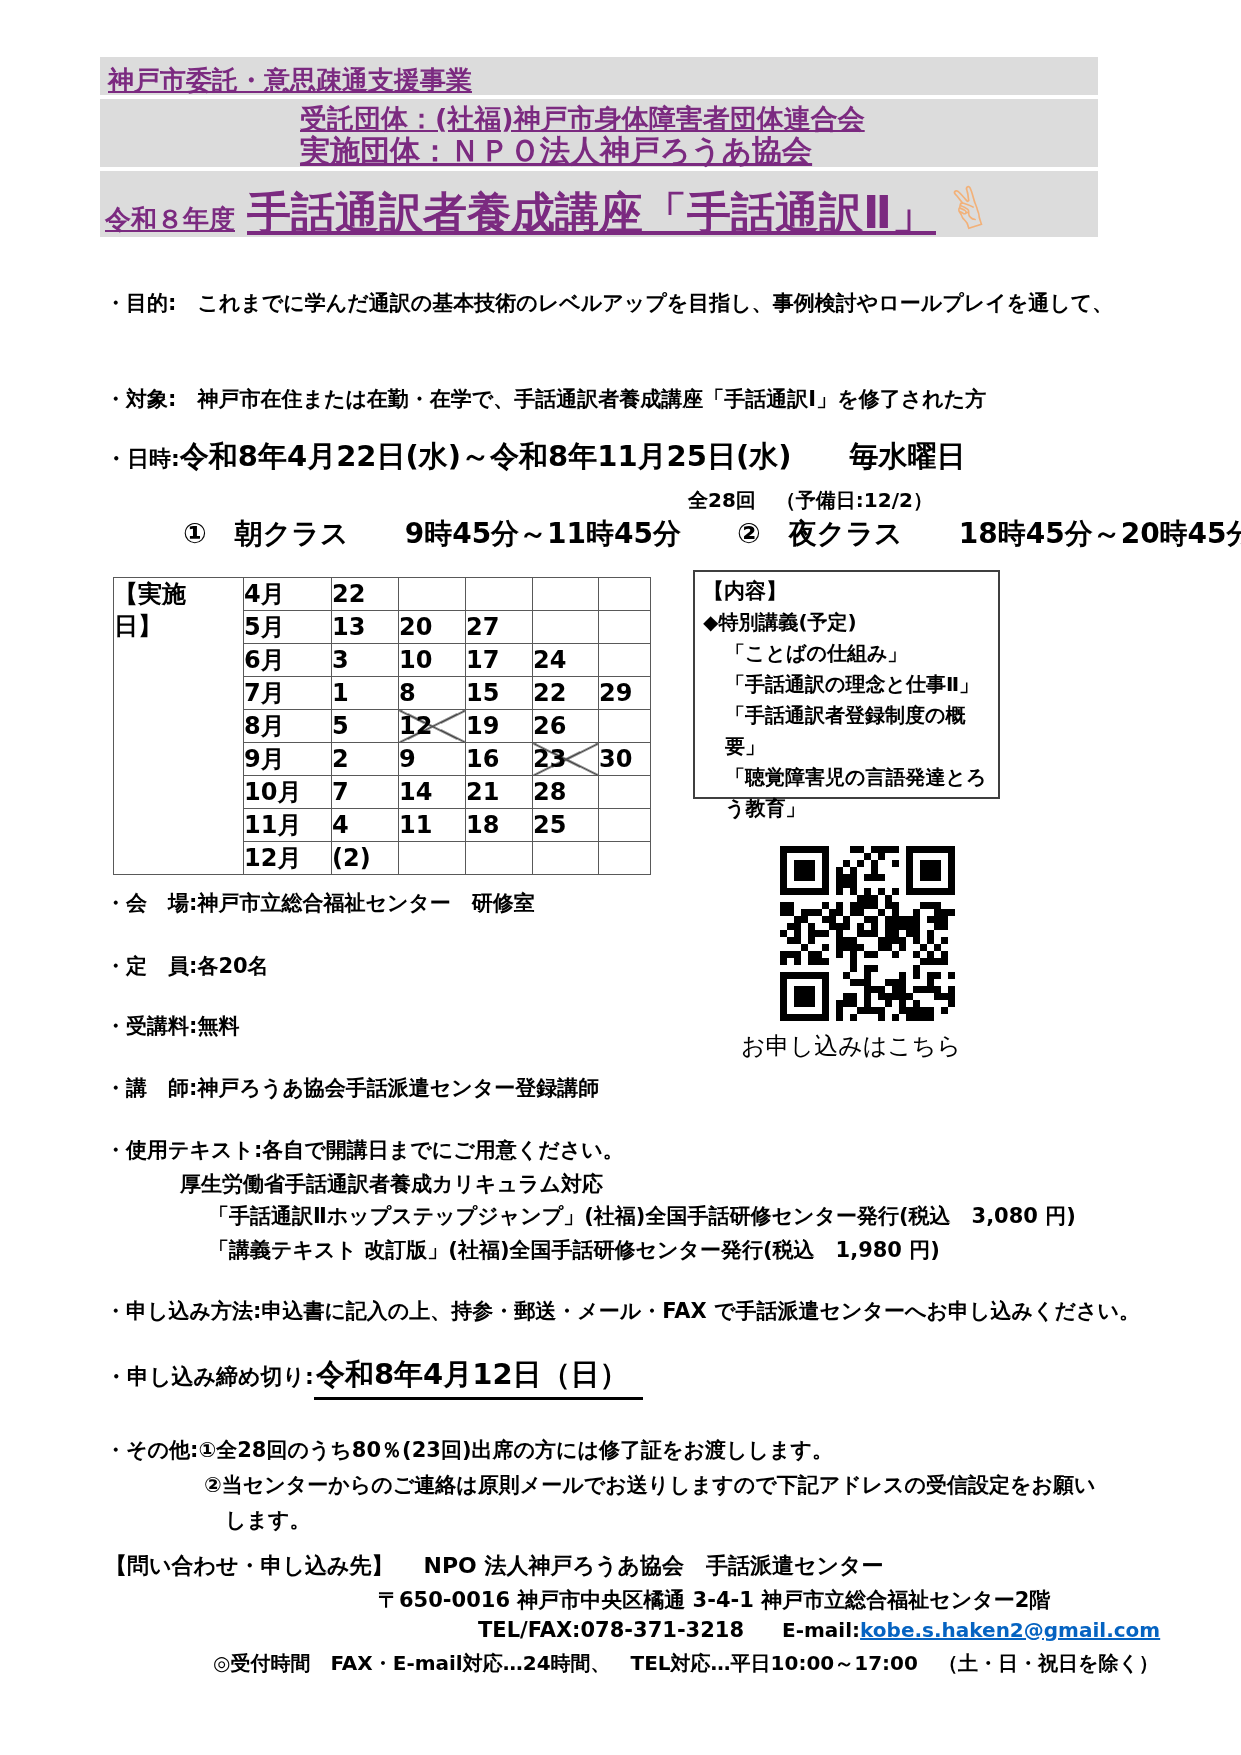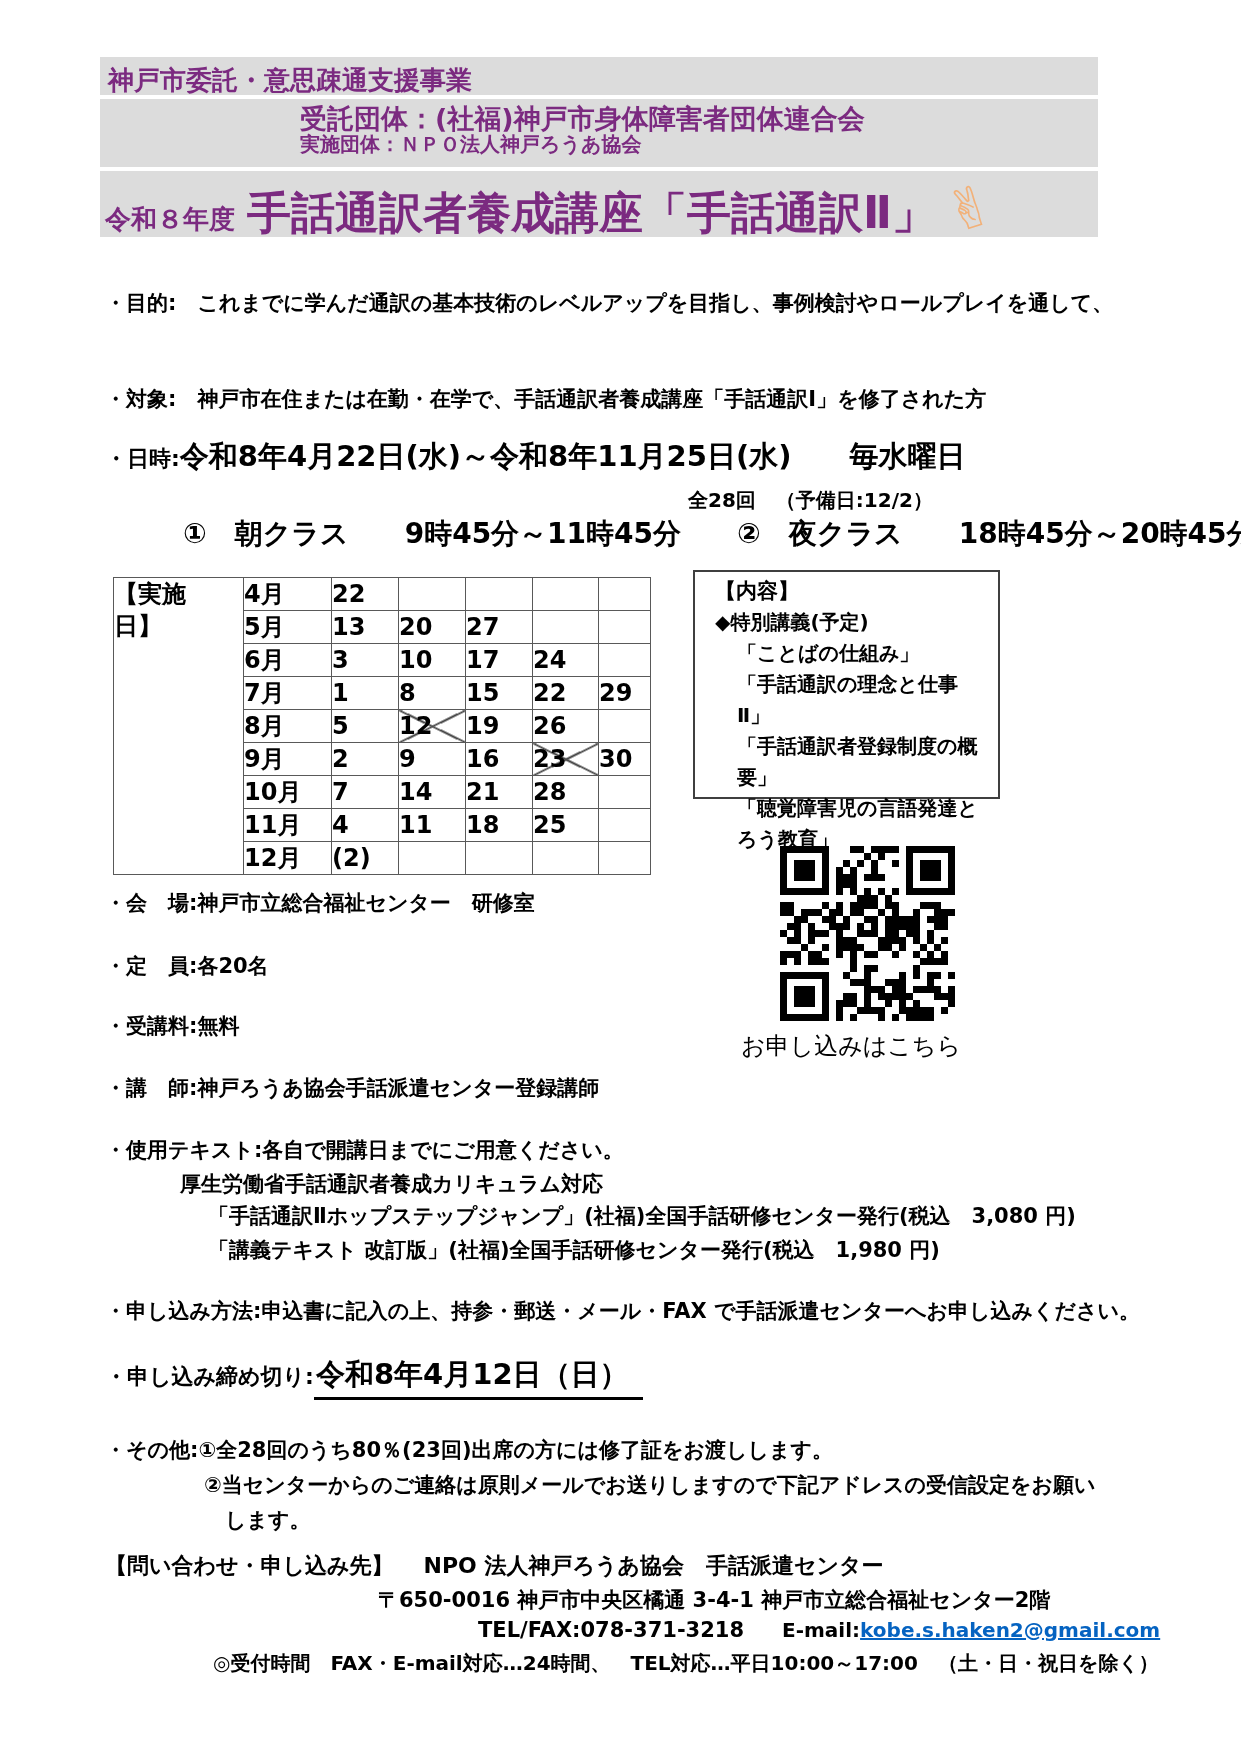--- a/index.html
+++ b/index.html
@@ -3,42 +3,42 @@
 <meta charset="utf-8">
 <style>
   html,body { margin:0; padding:0; background:#fff; }
   .page {
     position:relative; width:1241px; height:1755px; background:#ffffff;
     font-family:"DejaVu Sans","Liberation Sans",sans-serif; color:#000;
     overflow:hidden; margin:0 auto;
   }
   .t { position:absolute; white-space:nowrap; font-weight:bold; color:#000; }
   .n { font-weight:normal; }
-  .purple { color:var(--purple,#7b2a80); }
+  .purple { color:var(--purple,#7b2a80);text-decoration:underline; }
   .flex { display:flex; align-items:baseline; }
   .hdr-bg { position:absolute; left:100px; top:57px; width:998px; height:180px; background:var(--hdr-bg,#dcdcdc); }
   .hdr-gap { position:absolute; left:100px; width:998px; height:4px; background:#ffffff; }
   .hand { display:inline-block; transform:rotate(-18deg); color:#f2b179; font-weight:normal; }
 
   table.sched { position:absolute; left:113px; top:577px; border-collapse:collapse; table-layout:fixed; background:#fff; }
   table.sched td {
     border:1px solid #595959; height:30px; font-size:24px; font-weight:bold;
     padding:0 14px 0 0; text-align:left; overflow:hidden;
   }
   td.sched-label { vertical-align:top; text-align:center; padding:2px 2px 0 2px; font-size:24px; }
   td.sched-month { }
   td.crossed {
     background-image:
       linear-gradient(to top right, transparent calc(50% - 1px), #4a4a4a calc(50% - 1px), #4a4a4a calc(50% + 1px), transparent calc(50% + 1px)),
       linear-gradient(to bottom right, transparent calc(50% - 1px), #4a4a4a calc(50% - 1px), #4a4a4a calc(50% + 1px), transparent calc(50% + 1px));
   }
 
   .box {
     position:absolute; left:693px; top:570px; width:307px; height:229px;
-    border:2px solid #3f3f3f; box-sizing:border-box; padding:3px 20px; background:#fff;
+    border:2px solid #3f3f3f; box-sizing:border-box; padding:3px 8px; background:#fff;
   }
   .box-title { font-size:21px; font-weight:bold; line-height:32px; }
   .box-line { font-size:20px; font-weight:bold; line-height:31px; }
   .box-line.indent { padding-left:22px; }
 
   .qr { position:absolute; left:780px; top:846px; width:175px; height:175px; }
   .qr svg { display:block; width:175px; height:175px; }
 
   .underline-date { border-bottom:3px solid #000; padding:0 14px 2px 2px; }
   .email { color:var(--link,#0563c1); text-decoration:underline; }
@@ -47,21 +47,21 @@
 <body>
 
 <div class="page">
 
   <div class="hdr-bg"></div>
   <div class="hdr-gap" style="top:95px"></div>
   <div class="hdr-gap" style="top:167px"></div>
 
   <div class="t purple" style="left:108px;top:63px;font-size:26px">神戸市委託・意思疎通支援事業</div>
   <div class="t purple" style="left:300px;top:101px;font-size:27px">受託団体：(社福)神戸市身体障害者団体連合会</div>
-  <div class="t purple" style="left:300px;top:131px;font-size:20px">実施団体：ＮＰＯ法人神戸ろうあ協会</div>
+  <div class="t purple" style="left:300px;top:131px;font-size:30px">実施団体：ＮＰＯ法人神戸ろうあ協会</div>
 
   <div class="t flex" style="left:105px;top:176px">
     <span class="purple" style="font-size:26px">令和８年度</span>
     <span class="purple" style="font-size:44px;margin-left:12px">手話通訳者養成講座「手話通訳Ⅱ」</span>
     <span class="hand" style="font-size:56px;margin-left:10px">✌</span>
   </div>
 
   <div class="t" style="left:105px;top:289px;font-size:21px">・目的:　これまでに学んだ通訳の基本技術のレベルアップを目指し、事例検討やロールプレイを通して、</div>
   <div class="t" style="left:105px;top:385px;font-size:21px">・対象:　神戸市在住または在勤・在学で、手話通訳者養成講座「手話通訳Ⅰ」を修了された方</div>
 

